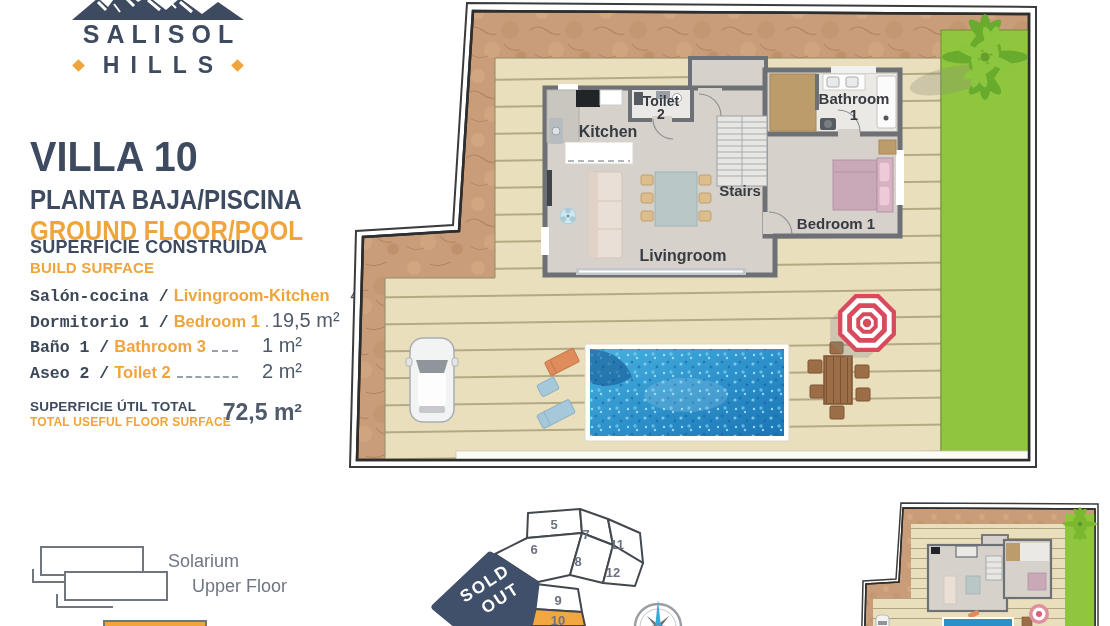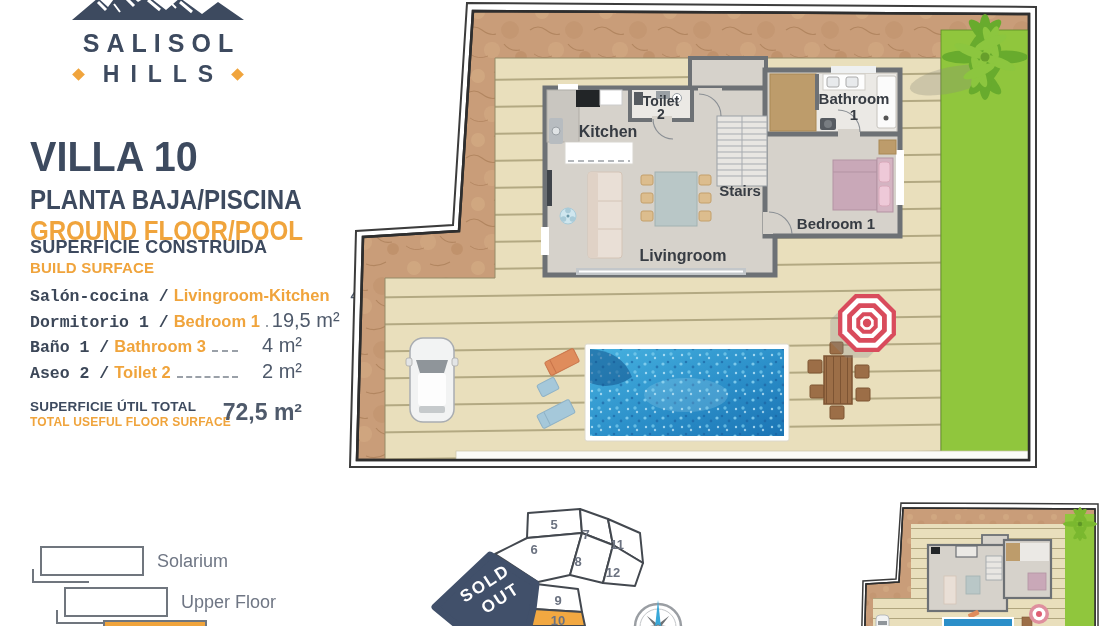--- a/index.html
+++ b/index.html
@@ -3,21 +3,21 @@
 <meta charset="utf-8">
 <style>
   html,body{margin:0;padding:0;background:#fff;}
   body{width:1110px;height:626px;overflow:hidden;font-family:"Liberation Sans",sans-serif;}
   .page{position:relative;width:1110px;height:626px;background:#fff;overflow:hidden;}
   .left-panel{position:absolute;left:28px;top:0;width:292px;height:626px;}
 
   
   .logo{position:absolute;top:-6px;left:0;width:260px;text-align:center;}
   .logo .mountains{display:block;margin:0 auto;}
-  .brand-name{font-size:25px;font-weight:700;letter-spacing:7px;color:var(--navy);margin-top:9px;padding-left:7px;}
+  .brand-name{font-size:25px;font-weight:700;letter-spacing:7px;color:var(--navy);margin-top:0px;padding-left:7px;}
   .brand-sub{display:flex;align-items:center;justify-content:center;gap:9px;margin-top:3px;}
   .brand-sub .word{font-size:23px;font-weight:700;letter-spacing:11px;color:var(--navy);padding-left:11px;}
   .diamond{width:9px;height:9px;background:var(--accent);transform:rotate(45deg);flex:0 0 auto;}
 
   .villa-title{position:absolute;top:103px;left:2px;font-size:43px;font-weight:800;color:var(--navy);
     transform:scaleX(.92);transform-origin:left top;letter-spacing:0px;white-space:nowrap;}
   .subtitle{position:absolute;left:2px;font-size:28px;font-weight:800;transform:scaleX(.86);transform-origin:left top;white-space:nowrap;}
   .subtitle.es{top:161px;color:var(--navy);}
   .subtitle.en{top:192px;color:var(--accent);}
 
@@ -33,23 +33,23 @@
 
   .rooms{position:absolute;left:2px;top:283px;width:272px;}
   .room-row{display:flex;align-items:baseline;height:25.5px;font-size:16.5px;}
   .room-es{color:#3c4758;font-weight:700;white-space:nowrap;font-family:Liberation Mono, monospace;}
   .room-en{color:var(--accent);font-weight:700;margin-left:5px;white-space:nowrap;}
   .leader{flex:1;border-bottom:2px dashed #9aa0a8;margin:0 4px 5px 6px;min-width:2px;}
   .leader.none{border-bottom:none;}
   .room-val{font-size:20px;color:var(--value-text);min-width:60px;text-align:right;white-space:nowrap;}
 
   .legend{position:absolute;left:0;top:0;width:292px;}
-  .legend-row{position:absolute;display:flex;align-items:center;gap:13px;}
+  .legend-row{position:absolute;display:flex;align-items:center;gap:24px;}
   .legend-row.r1{top:546px;left:12px;}
-  .legend-row.r2{top:587px;left:36px;}
+  .legend-row.r2{top:571px;left:36px;}
   .legend-row.r3{top:620px;left:75px;}
   .swatch{width:100px;height:26px;background:#fff;border:2.5px solid #70767e;position:relative;}
   .swatch.orange{background:var(--accent);}
   .swatch::after{content:"";position:absolute;left:-10px;bottom:-9px;width:55%;height:12px;
     border-left:2px solid #70767e;border-bottom:2px solid #70767e;}
   .legend-label{font-size:18px;color:var(--legend-text);}
 
   svg text{font-family:"Liberation Sans",sans-serif;}
   .plan-label{fill:#373c43;font-weight:600;}
   .plot-num{fill:#6b7280;font-weight:600;font-size:13px;text-anchor:middle;}
@@ -95,21 +95,21 @@
       <div class="room-row">
         <span class="room-es">Dormitorio 1 /</span>
         <span class="room-en">Bedroom 1</span>
         <span class="leader"></span>
         <span class="room-val">19,5 m²</span>
       </div>
       <div class="room-row">
         <span class="room-es">Baño 1 /</span>
         <span class="room-en">Bathroom 3</span>
         <span class="leader"></span>
-        <span class="room-val">4 m²</span>
+        <span class="room-val">1 m²</span>
       </div>
       <div class="room-row">
         <span class="room-es">Aseo 2 /</span>
         <span class="room-en">Toilet 2</span>
         <span class="leader"></span>
         <span class="room-val">2 m²</span>
       </div>
     </div>
 
     <div class="surface-block total">

